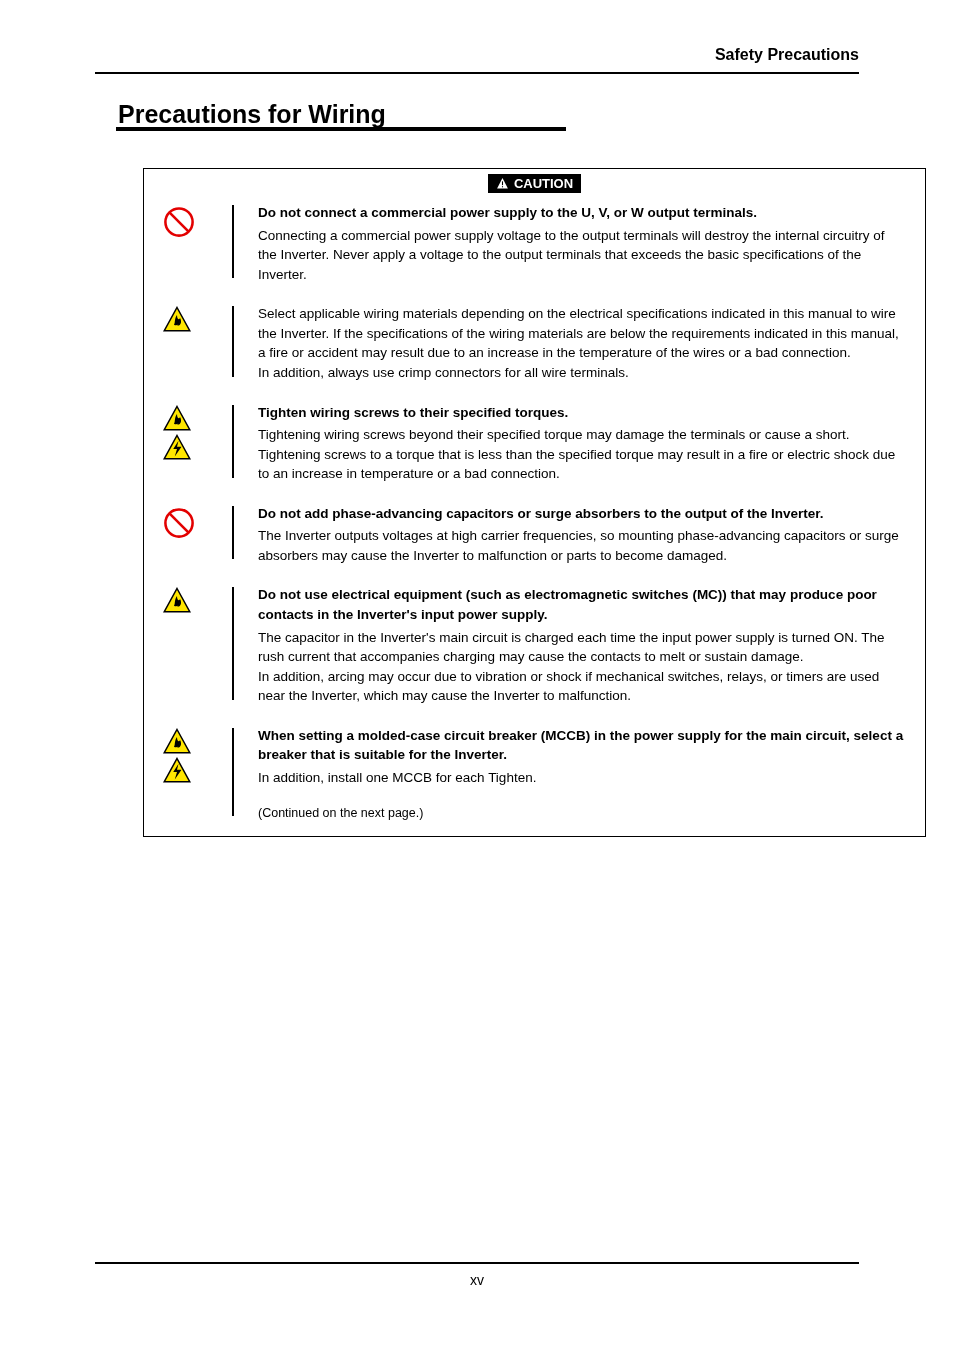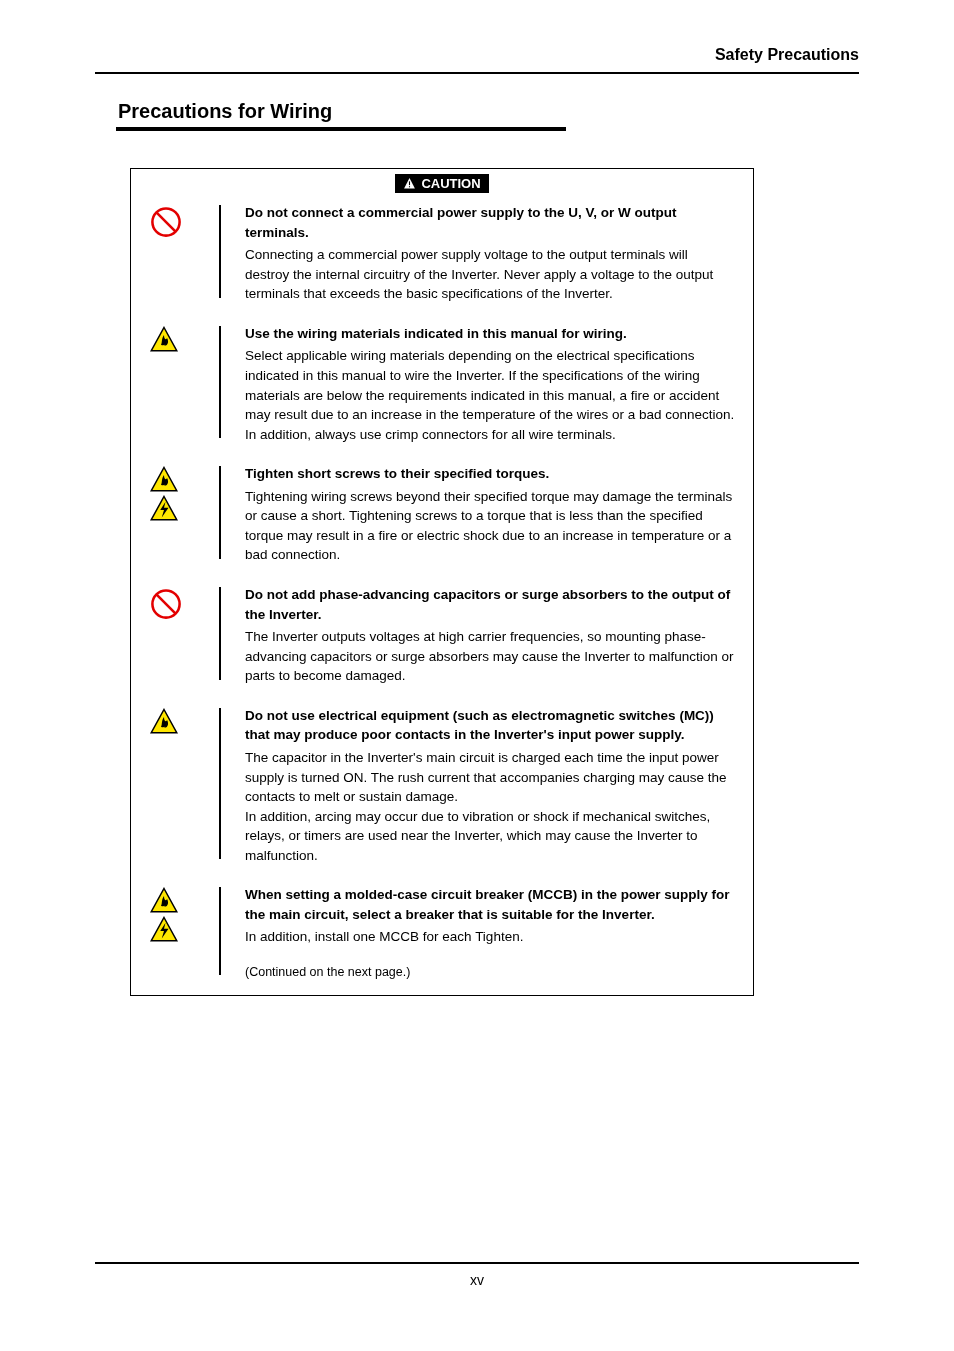--- a/index.html
+++ b/index.html
@@ -15,36 +15,36 @@
     position: absolute;
     left: 95px;
     width: 764px;
     border: none;
     border-top: 2px solid #000;
   }
   .section-title {
     position: absolute;
     left: 118px;
     top: 100px;
-    font-size: 20px;
+    font-size: 25px;
     font-weight: bold;
   }
   .section-underline {
     position: absolute;
     left: 116px;
     top: 127px;
     width: 450px;
     border: none;
     border-top: 4px solid #000;
   }
   .caution-box {
     position: absolute;
-    left: 130px;
+    left: 143px;
     top: 168px;
-    width: 624px;
+    width: 783px;
     border: 1px solid #000;
   }
   .caution-header {
     display: flex;
     justify-content: center;
     padding: 5px 0 6px 0;
   }
   .caution-badge {
     background: #000;
     color: #fff;
@@ -133,40 +133,39 @@
 
     <div class="item">
       <div class="icons-col">
         <svg class="svg-icon" width="30" height="27" viewBox="0 0 40 36">
           <path d="M20 2 L37 33 L3 33 Z" fill="#ffe600" stroke="#000" stroke-width="2"></path>
           <path d="M20 12 C16 18 18 22 16 25 C19 27 24 25 24 20 C24 23 22 25 20 26 C25 27 27 21 24 16 C23 19 20 18 20 12 Z" fill="#000"></path>
         </svg>
       </div>
       <div class="divider-col"></div>
       <div class="text-col">
-        <div class="heading">Use the wiring materials indicated in this manual for wiring.</div>
         <div style="white-space:pre-line;">Select applicable wiring materials depending on the electrical specifications indicated in this manual to wire the Inverter. If the specifications of the wiring materials are below the requirements indicated in this manual, a fire or accident may result due to an increase in the temperature of the wires or a bad connection.
 In addition, always use crimp connectors for all wire terminals.</div>
       </div>
     </div>
 
     <div class="item">
       <div class="icons-col">
         <svg class="svg-icon" width="30" height="27" viewBox="0 0 40 36">
           <path d="M20 2 L37 33 L3 33 Z" fill="#ffe600" stroke="#000" stroke-width="2"></path>
           <path d="M20 12 C16 18 18 22 16 25 C19 27 24 25 24 20 C24 23 22 25 20 26 C25 27 27 21 24 16 C23 19 20 18 20 12 Z" fill="#000"></path>
         </svg>
         <svg class="svg-icon" width="30" height="27" viewBox="0 0 40 36">
           <path d="M20 2 L37 33 L3 33 Z" fill="#ffe600" stroke="#000" stroke-width="2"></path>
           <path d="M22 9 L15 20 L20 20 L17 30 L26 17 L20 17 Z" fill="#000"></path>
         </svg>
       </div>
       <div class="divider-col"></div>
       <div class="text-col">
-        <div class="heading">Tighten short screws to their specified torques.</div>
+        <div class="heading">Tighten wiring screws to their specified torques.</div>
         <div style="white-space:pre-line;">Tightening wiring screws beyond their specified torque may damage the terminals or cause a short. Tightening screws to a torque that is less than the specified torque may result in a fire or electric shock due to an increase in temperature or a bad connection.</div>
       </div>
     </div>
 
     <div class="item">
       <div class="icons-col">
         <svg class="svg-icon" width="34" height="34" viewBox="0 0 40 40">
           <circle cx="20" cy="20" r="16" fill="none" stroke="#e30000" stroke-width="3"></circle>
           <line x1="9" y1="9" x2="31" y2="31" stroke="#e30000" stroke-width="3"></line>
         </svg>

